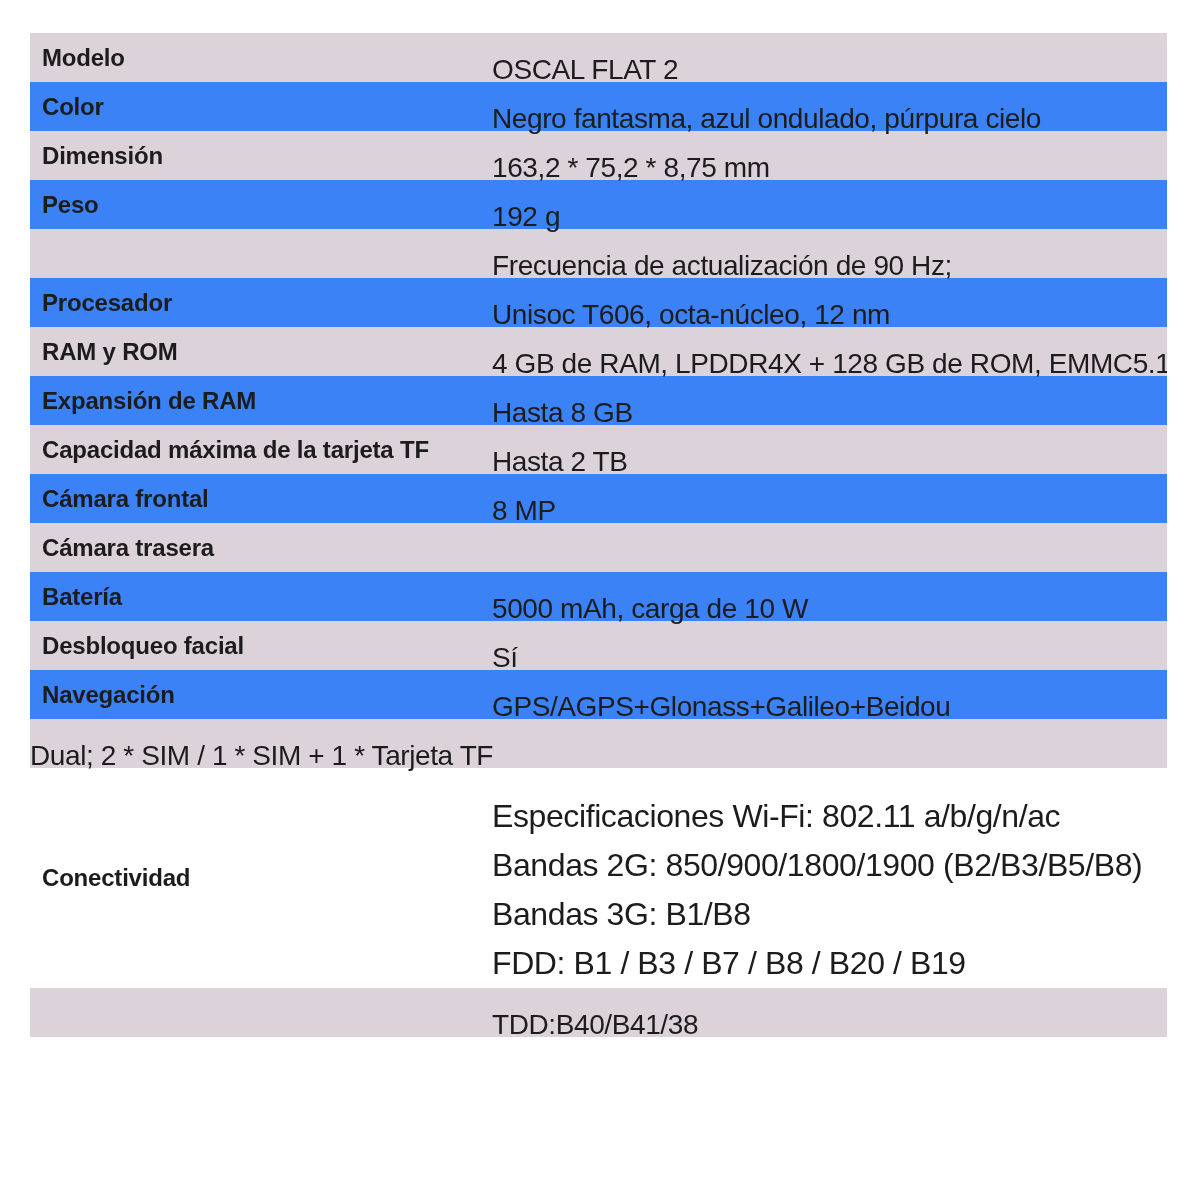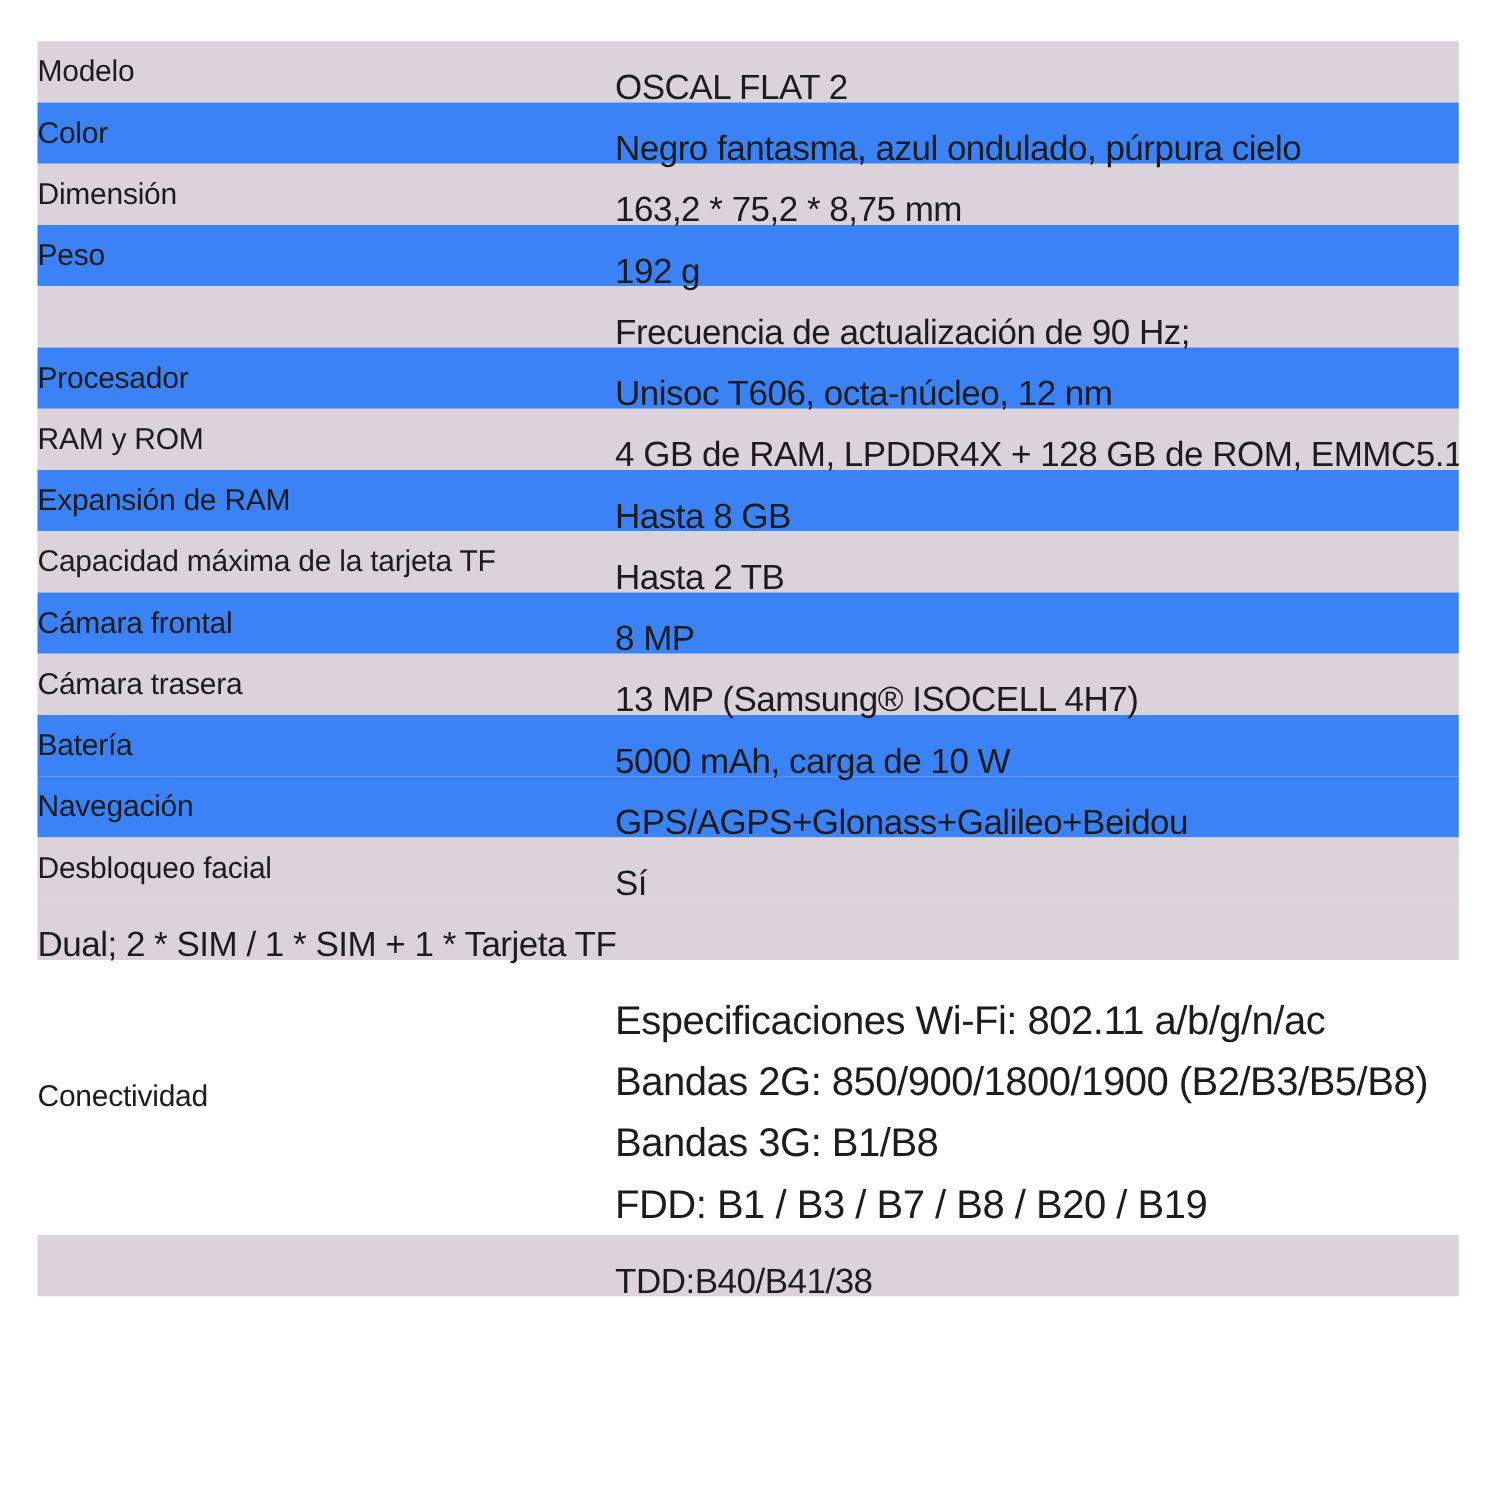--- a/index.html
+++ b/index.html
@@ -23,22 +23,23 @@
     align-items: center;
     height: 49px;
     background: #3b82f6;
   }
   .row.shaded {
     background: var(--shaded, #dcd2d9);
   }
   .cell-label {
     flex: 0 0 462px;
     box-sizing: border-box;
+    padding-left: 12px;
     font-size: 24px;
-    font-weight: normal;
+    font-weight: bold;
     letter-spacing: -0.2px;
     white-space: nowrap;
     overflow: hidden;
   }
   .cell-value {
     flex: 1 1 auto;
     font-size: 28px;
     font-weight: normal;
     letter-spacing: -0.4px;
     white-space: nowrap;
@@ -116,36 +117,35 @@
     <div class="cell-value">Hasta 2 TB</div>
   </div>
 
   <div class="row">
     <div class="cell-label">Cámara frontal</div>
     <div class="cell-value">8 MP</div>
   </div>
 
   <div class="row shaded">
     <div class="cell-label">Cámara trasera</div>
-    <div class="cell-value">13 MP (Samsung® ISOCELL 4H7)</div>
   </div>
 
   <div class="row">
     <div class="cell-label">Batería</div>
     <div class="cell-value">5000 mAh, carga de 10 W</div>
   </div>
 
+  <div class="row shaded">
+    <div class="cell-label">Desbloqueo facial</div>
+    <div class="cell-value">Sí</div>
+  </div>
+
   <div class="row">
     <div class="cell-label">Navegación</div>
     <div class="cell-value">GPS/AGPS+Glonass+Galileo+Beidou</div>
-  </div>
-
-  <div class="row shaded">
-    <div class="cell-label">Desbloqueo facial</div>
-    <div class="cell-value">Sí</div>
   </div>
 
   <div class="row shaded">
     <div class="cell-value">Dual; 2 * SIM / 1 * SIM + 1 * Tarjeta TF</div>
   </div>
 </div>
 
   <div class="conn-block">
     <div class="cell-label">Conectividad</div>
     <div class="cell-value conn-lines" id="conn-lines">

